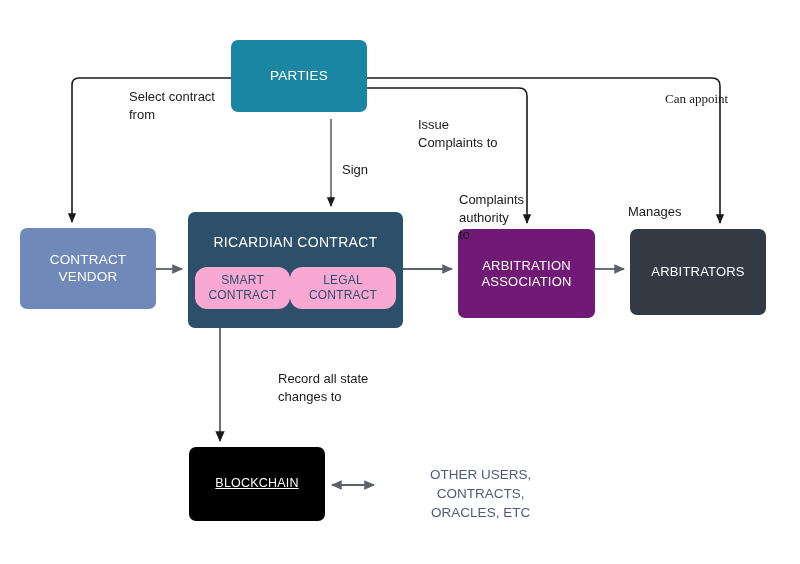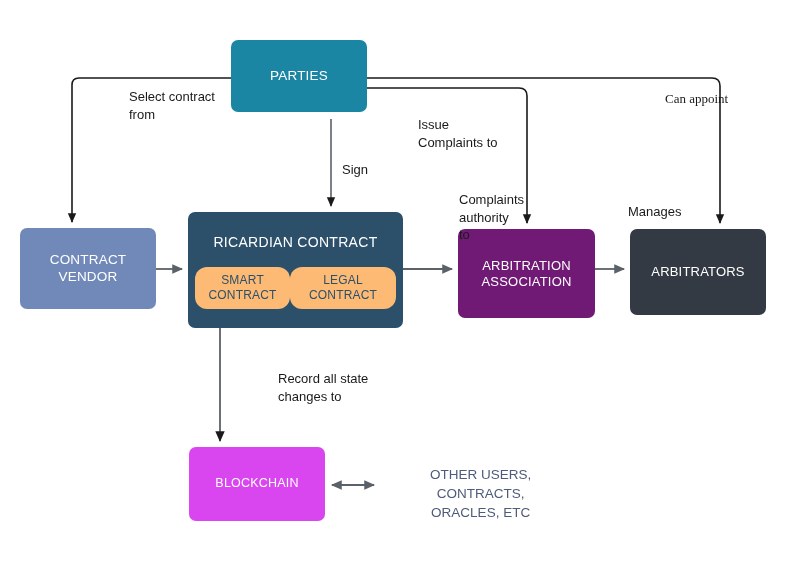--- a/index.html
+++ b/index.html
@@ -67,21 +67,21 @@
   }
   .subnode-row {
     position: absolute;
     left: 7px;
     top: 55px;
     width: 201px;
     display: flex;
     justify-content: space-between;
   }
   .subnode {
-    background: #fdba74;
+    background: #f9a8d4;
     color: #2c506a;
     border-radius: 12px;
     font-size: 12px;
     line-height: 1.25;
     text-align: center;
     display: flex;
     align-items: center;
     justify-content: center;
     height: 42px;
   }
@@ -92,22 +92,23 @@
     background: #701a75;
     font-size: 13px;
   }
   #node-arbitrators {
     left: 630px; top: 229px; width: 136px; height: 86px;
     background: #343a44;
     font-size: 13px;
   }
   #node-blockchain {
     left: 189px; top: 447px; width: 136px; height: 74px;
-    background: #d946ef;
+    background: #000000;
     font-size: 12.5px;
+    text-decoration: underline;
   }
   
   .edge-label {
     position: absolute;
     font-size: 13px;
     color: #1a1a1a;
     line-height: 1.35;
     white-space: pre-line;
     z-index: 3;
     margin-left: 45px;

